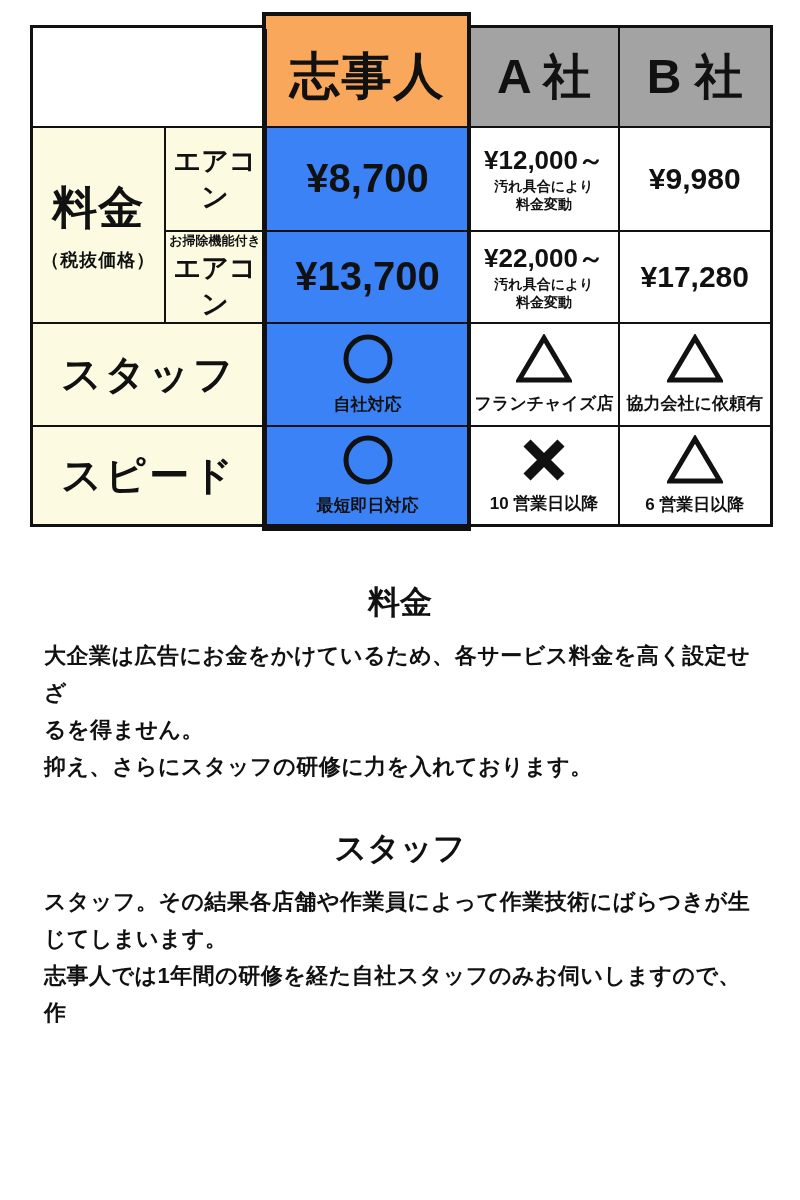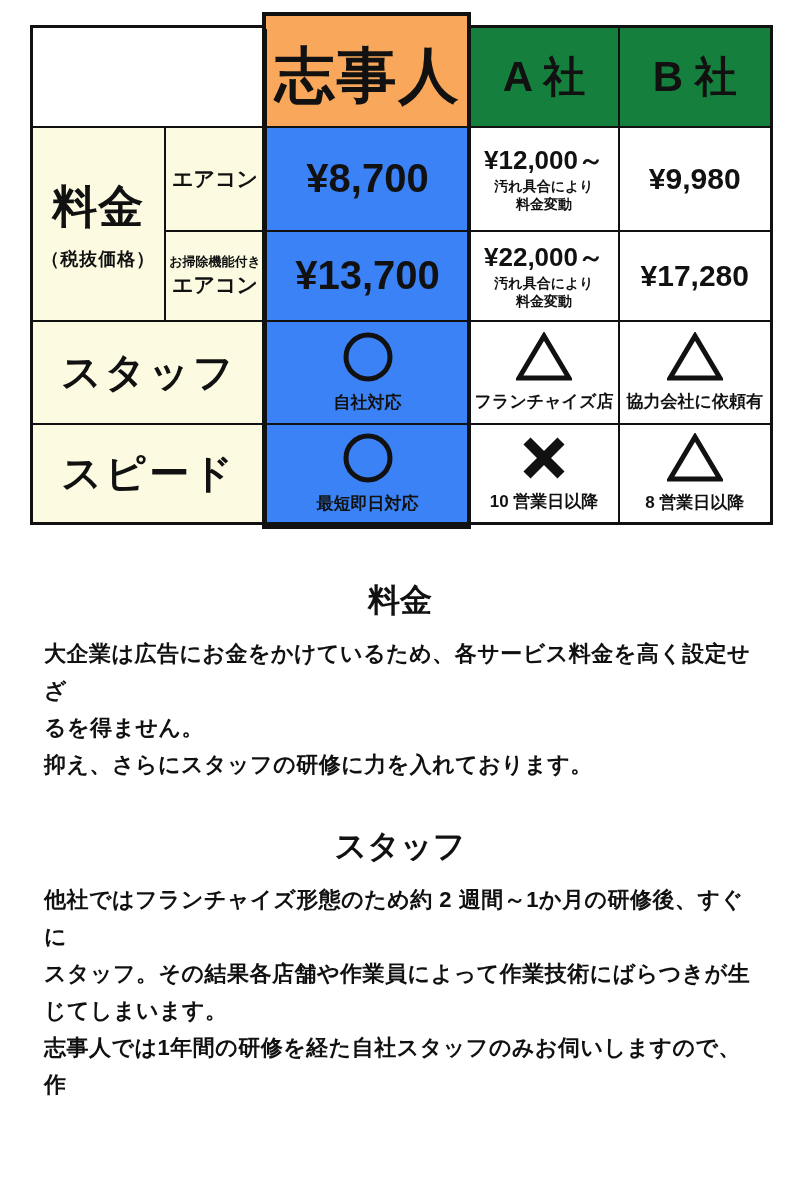--- a/index.html
+++ b/index.html
@@ -35,30 +35,30 @@
     padding: 0;
     overflow: hidden;
   }
   tr.r-head   { height: 100px; }
   tr.r-price1 { height: 104px; }
   tr.r-price2 { height: 90px; }
   tr.r-staff  { height: 103px; }
   tr.r-speed  { height: 100px; }
 
   .c-corner { background: #ffffff; }
-  .h-ours   { background: #F9A75B; font-size: 60px; letter-spacing: 2px; }
-  .h-comp   { background: #15803d; font-size: 42px; margin-top: 28px; }
+  .h-ours   { background: #F9A75B; font-size: 50px; letter-spacing: 2px; }
+  .h-comp   { background: #a3a3a3; font-size: 48px; margin-top: 28px; }
   .c-label  { background: #FCFBE2; }
   .c-ours   { background: #3b82f6; }
   .c-white  { background: #ffffff; }
 
   .cat-main { font-size: 45px; letter-spacing: 1px; }
   .cat-sub  { font-size: 18px; margin-top: 10px; letter-spacing: 1px; }
   .item-small { font-size: 13px; }
-  .item-main  { font-size: 21px; }
+  .item-main  { font-size: 27px; }
   .row-label  { font-size: 40px; letter-spacing: 3px; }
 
   .price-ours { font-size: 40px; }
   .price-b    { font-size: 30px; }
   .a-main     { font-size: 26px; line-height: 30px; }
   .a-sub      { font-size: 14px; line-height: 18px; margin-top: 2px; }
 
   .sym-wrap { display: flex; flex-direction: column; align-items: center; justify-content: center; gap: 10px; }
   .sym-wrap svg { display: block; }
   .sym-note { font-size: 17px; line-height: 20px; white-space: nowrap; }
@@ -208,21 +208,21 @@
           <div class="sym-note">10 営業日以降</div>
         </div>
       </td>
       <td class="c-white">
         <div class="sym-wrap">
           <span>
             <svg width="56" height="50" viewBox="0 0 56 50">
                   <polygon points="28,4 53,46 3,46" fill="none" stroke="#111" stroke-width="5"></polygon>
                 </svg>
           </span>
-          <div class="sym-note">8 営業日以降</div>
+          <div class="sym-note">6 営業日以降</div>
         </div>
       </td>
     </tr>
   </tbody>
     </table>
 
   <div class="ours-outline"></div>
 </div>
 
 <div class="sections">
@@ -231,20 +231,19 @@
     <div class="para">
         <div>大企業は広告にお金をかけているため、各サービス料金を高く設定せざ</div>
         <div>るを得ません。</div>
         <div>抑え、さらにスタッフの研修に力を入れております。</div>
       </div>
   </section>
 
   <section class="txt">
     <h2>スタッフ</h2>
     <div class="para">
-        <div>他社ではフランチャイズ形態のため約 2 週間～1か月の研修後、すぐに</div>
         <div>スタッフ。その結果各店舗や作業員によって作業技術にばらつきが生</div>
         <div>じてしまいます。</div>
         <div>志事人では1年間の研修を経た自社スタッフのみお伺いしますので、作</div>
       </div>
   </section>
 
 </div>
 
 </body></html>

